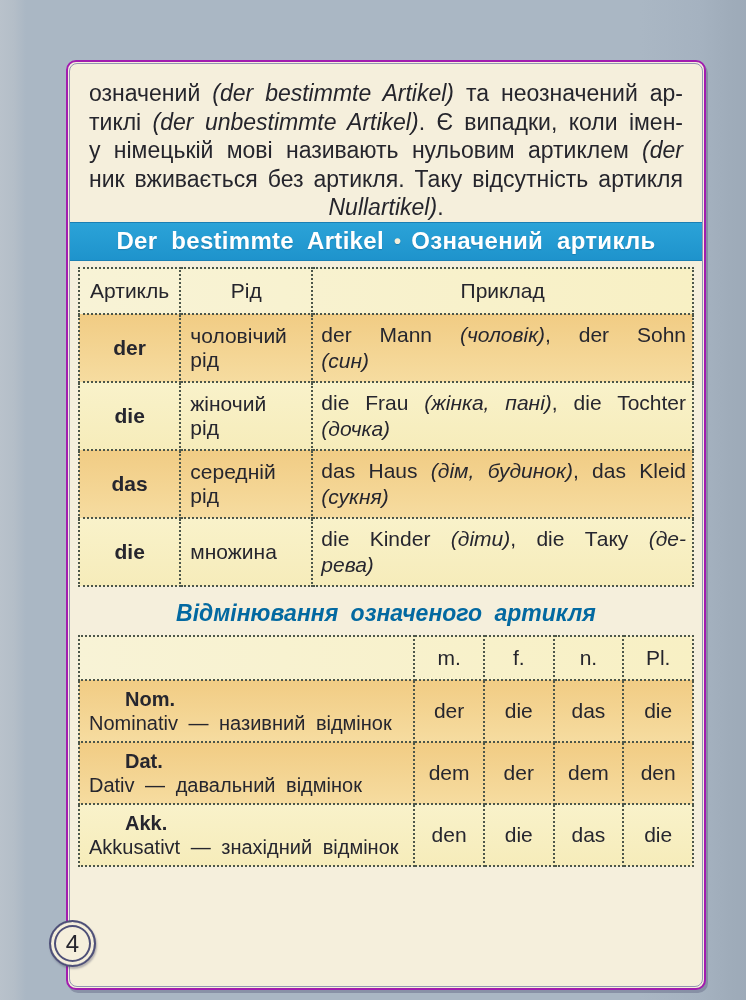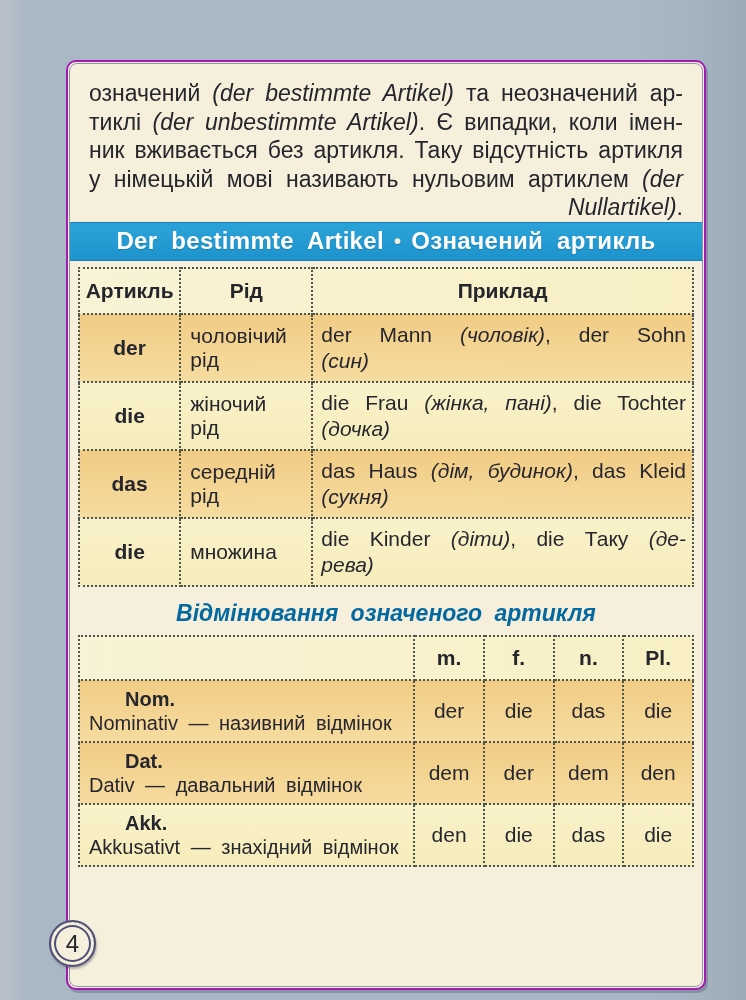--- a/index.html
+++ b/index.html
@@ -14,35 +14,35 @@
     box-sizing:border-box;background:#f5efdc;
     border:2px solid #a21caf;border-radius:10px;
     box-shadow:2px 3px 0 rgba(104,110,138,.5);
   }
   .page-inner{
     position:absolute;inset:1px;border:1px solid #9393b4;border-radius:8px;overflow:hidden;
   }
   
   .intro{padding:15px 19px 0 19px;font-size:23px;line-height:28.5px;color:#25252c;}
   .jl{text-align:justify;text-align-last:justify;}
-  .jl-last{text-align:right;}
+  .jl-last{text-align:center;}
   i{font-style:italic;}
   
   .bar{
     height:37px;background:linear-gradient(180deg,#2ba3d8,#1e93cc);
     border-top:1px solid #1a7fb4;border-bottom:1px solid #1a7fb4;
     display:flex;align-items:center;justify-content:center;
     color:#fff;font-weight:bold;font-size:24px;word-spacing:7px;letter-spacing:.3px;
     text-shadow:0 1px 1px rgba(0,60,90,.25);
   }
   .bar .sep{margin:0 10px;font-size:20px;color:#f4efda;}
   
   table{border-collapse:collapse;margin:6px 8px 0 8px;width:calc(100% - 16px);table-layout:fixed;}
   th,td{border:2px dotted #4c564a;vertical-align:middle;}
-  th{font-size:21px;font-weight:bold;padding:10px 4px;text-align:center;color:#25252c;}
+  th{font-size:21px;font-weight:normal;padding:10px 4px;text-align:center;color:#25252c;}
   .r-light{background:linear-gradient(180deg,#f9f2ca,#f6ecba);}
   .r-dark{background:linear-gradient(180deg,#f1cc84,#f6dca0);}
   .r-head{background:linear-gradient(90deg,#f8f3d6,#f8f0c4);}
   .art{font-weight:bold;font-size:21px;text-align:center;}
   .gender{font-size:21px;padding:6px 6px 6px 9px;word-spacing:5px;}
   .excell{padding:7px 6px 7px 8px;font-size:21px;line-height:26px;}
   .exl{text-align:left;}
   .exl.j{text-align:justify;text-align-last:justify;}
   
   .title2{
@@ -66,22 +66,22 @@
 </style>
 </head>
 <body>
 
 <div class="page">
   <div class="page-inner">
 
     <div class="intro">
       <div class="jl"><span>означений </span><i>(der bestimmte Artikel)</i><span> та неозначений ар-</span></div>
       <div class="jl"><span>тиклі </span><i>(der unbestimmte Artikel)</i><span>. Є випадки, коли імен-</span></div>
+      <div class="jl"><span>у німецькій мові називають нульовим артиклем </span><i>(der</i></div>
       <div class="jl"><span>ник вживається без артикля. Таку відсутність артикля</span></div>
-      <div class="jl"><span>у німецькій мові називають нульовим артиклем </span><i>(der</i></div>
       <div class="jl-last"><i>Nullartikel)</i><span>.</span></div>
     </div>
 
     <div class="bar">
       <span>Der bestimmte Artikel</span>
       <span class="sep">•</span>
       <span>Означений артикль</span>
     </div>
 
     <table>

